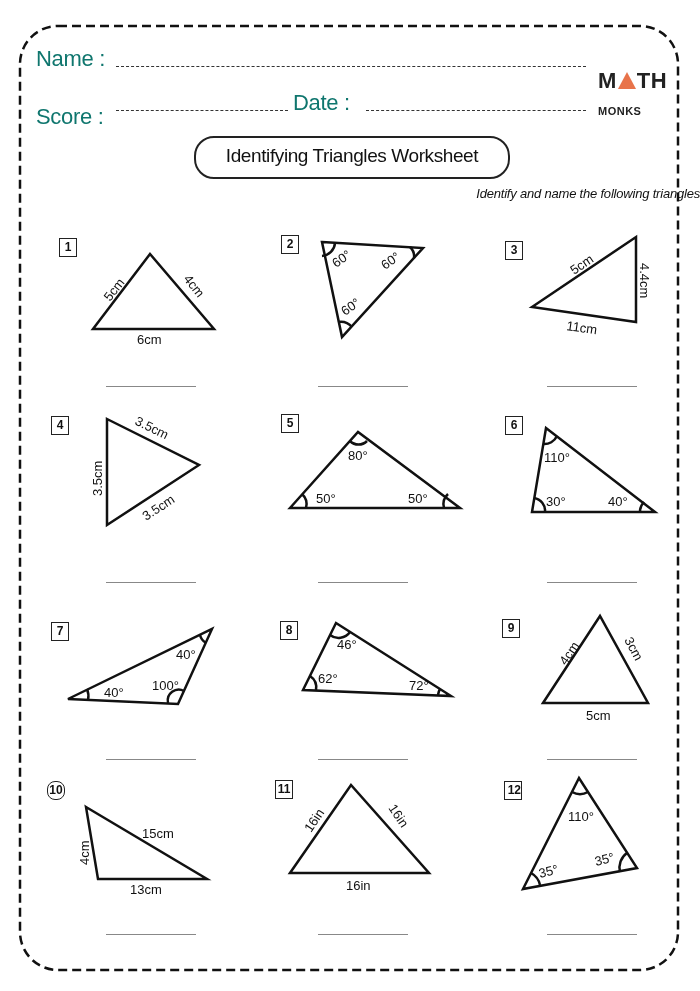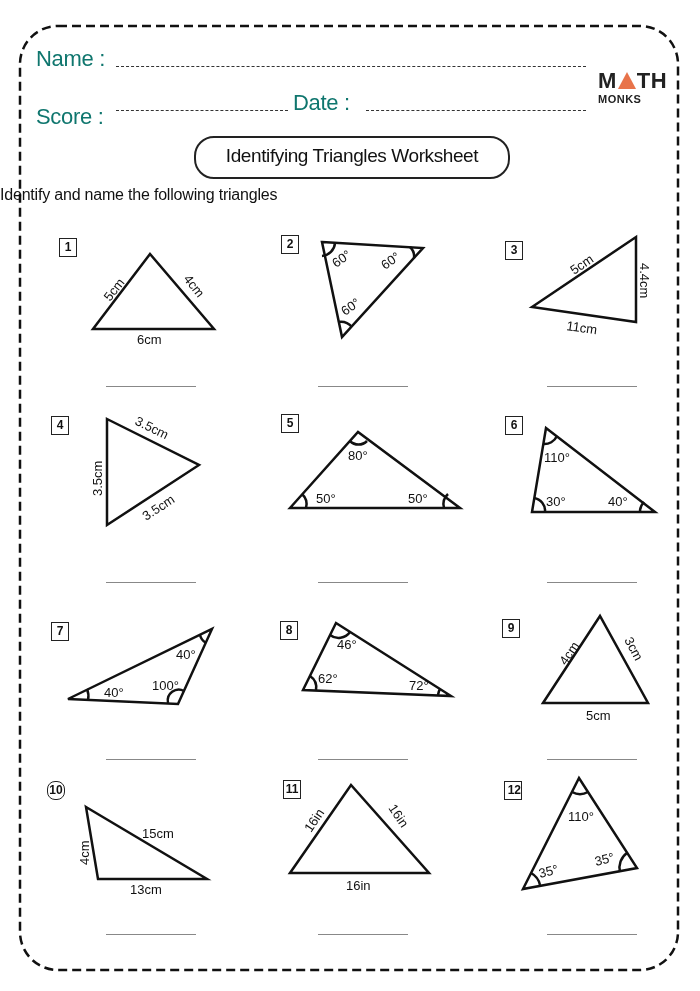--- a/index.html
+++ b/index.html
@@ -2,24 +2,24 @@
 <html><head>
 <meta charset="utf-8">
 <style>
   html, body { margin: 0; padding: 0; background: #ffffff; }
   body { width: 700px; height: 991px; position: relative; overflow: hidden; font-family: "Liberation Sans", sans-serif; color: #111; }
   .border { position: absolute; left: 18px; top: 24px; width: 662px; height: 948px; }
   .hdr { position: absolute; font-size: 22px; color: #0f766e; letter-spacing: -0.3px; }
   .fill { position: absolute; border-bottom: 1.5px dashed #333; height: 0; }
   .logo { position: absolute; left: 598px; top: 70px; width: 80px; text-align: left; }
   .logo-top { font-size: 22px; font-weight: bold; letter-spacing: 0.5px; line-height: 22px; color: #222; }
-  .logo-bot { font-size: 11px; font-weight: bold; letter-spacing: 0.5px; color: #222; margin-top: 1px; }
+  .logo-bot { font-size: 11px; font-weight: bold; letter-spacing: 0.5px; color: #222; margin-top: 13px; }
   .tri-a { display: inline-block; width: 0; height: 0; border-left: 9px solid transparent; border-right: 9px solid transparent; border-bottom: 17px solid #e8734a; vertical-align: -1px; margin: 0 1px; }
   .title-box { position: absolute; left: 194px; top: 136px; width: 316px; height: 43px; border: 2px solid #222; border-radius: 20px; box-sizing: border-box; text-align: center; line-height: 36px; font-size: 19px; letter-spacing: -0.4px; }
-  .subtitle { position: absolute; left: 0; width: 700px; top: 186px; text-align: left; font-size: 16px; letter-spacing: -0.2px; }
+  .subtitle { position: absolute; left: 0; width: 700px; top: 186px; text-align: right; font-size: 13px; letter-spacing: -0.2px; font-style: italic; }
   .num { position: absolute; width: 16px; height: 17px; border: 1.3px solid #222; font-size: 12px; font-weight: bold; text-align: center; line-height: 17px; box-sizing: content-box; }
   .ans { position: absolute; width: 90px; height: 0; border-top: 1.5px solid #888; }
   svg.fig { position: absolute; left: 0; top: 0; }
   svg text { font-family: "Liberation Sans", sans-serif; font-size: 13px; fill: #111; }
 </style>
 </head>
 <body>
 
 <svg class="border" width="662" height="948" viewBox="0 0 662 948">
   <rect x="2" y="2" width="658" height="944" rx="38" ry="38" fill="none" stroke="#111" stroke-width="2.5" stroke-dasharray="9,5"></rect>
@@ -43,21 +43,21 @@
 <div class="num" style="left:59px; top:238px;">1</div>
 <div class="num" style="left:281px; top:235px;">2</div>
 <div class="num" style="left:505px; top:241px;">3</div>
 <div class="num" style="left:51px; top:416px;">4</div>
 <div class="num" style="left:281px; top:414px;">5</div>
 <div class="num" style="left:505px; top:416px;">6</div>
 <div class="num" style="left:51px; top:622px;">7</div>
 <div class="num" style="left:280px; top:621px;">8</div>
 <div class="num" style="left:502px; top:619px;">9</div>
 <div class="num" style="left:47px; top:781px;border-radius:8px;">10</div>
-<div class="num" style="left:275px; top:780px;margin-left:8px;">11</div>
+<div class="num" style="left:275px; top:780px;">11</div>
 <div class="num" style="left:504px; top:781px;text-align:right;">12</div>
 
 <div class="ans" style="left:106px; top:386px;"></div>
 <div class="ans" style="left:318px; top:386px;"></div>
 <div class="ans" style="left:547px; top:386px;"></div>
 <div class="ans" style="left:106px; top:582px;"></div>
 <div class="ans" style="left:318px; top:582px;"></div>
 <div class="ans" style="left:547px; top:582px;"></div>
 <div class="ans" style="left:106px; top:759px;"></div>
 <div class="ans" style="left:318px; top:759px;"></div>

